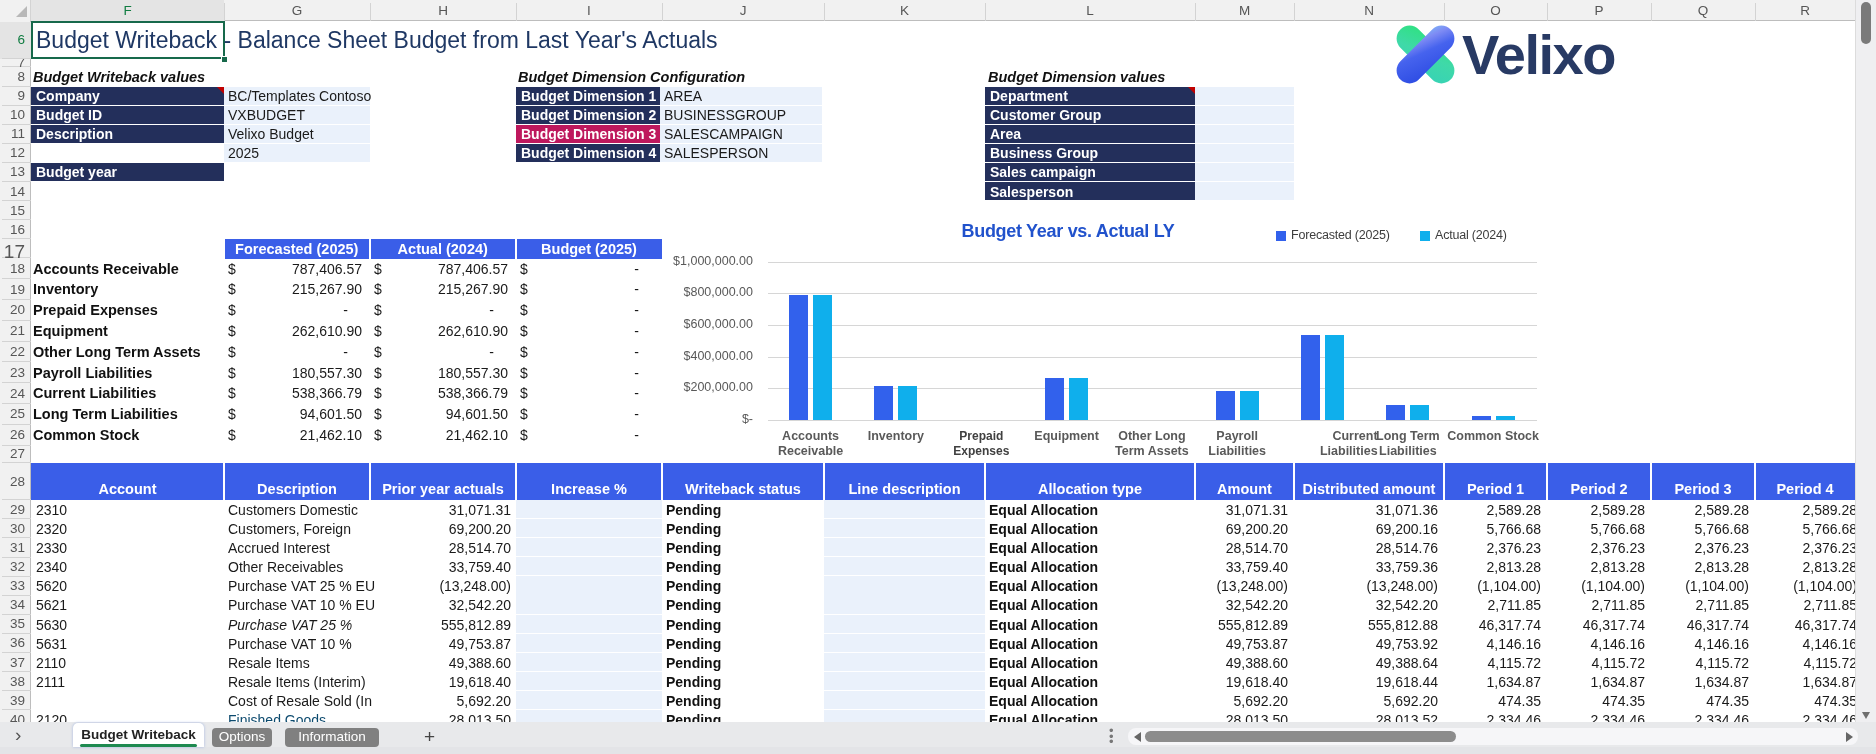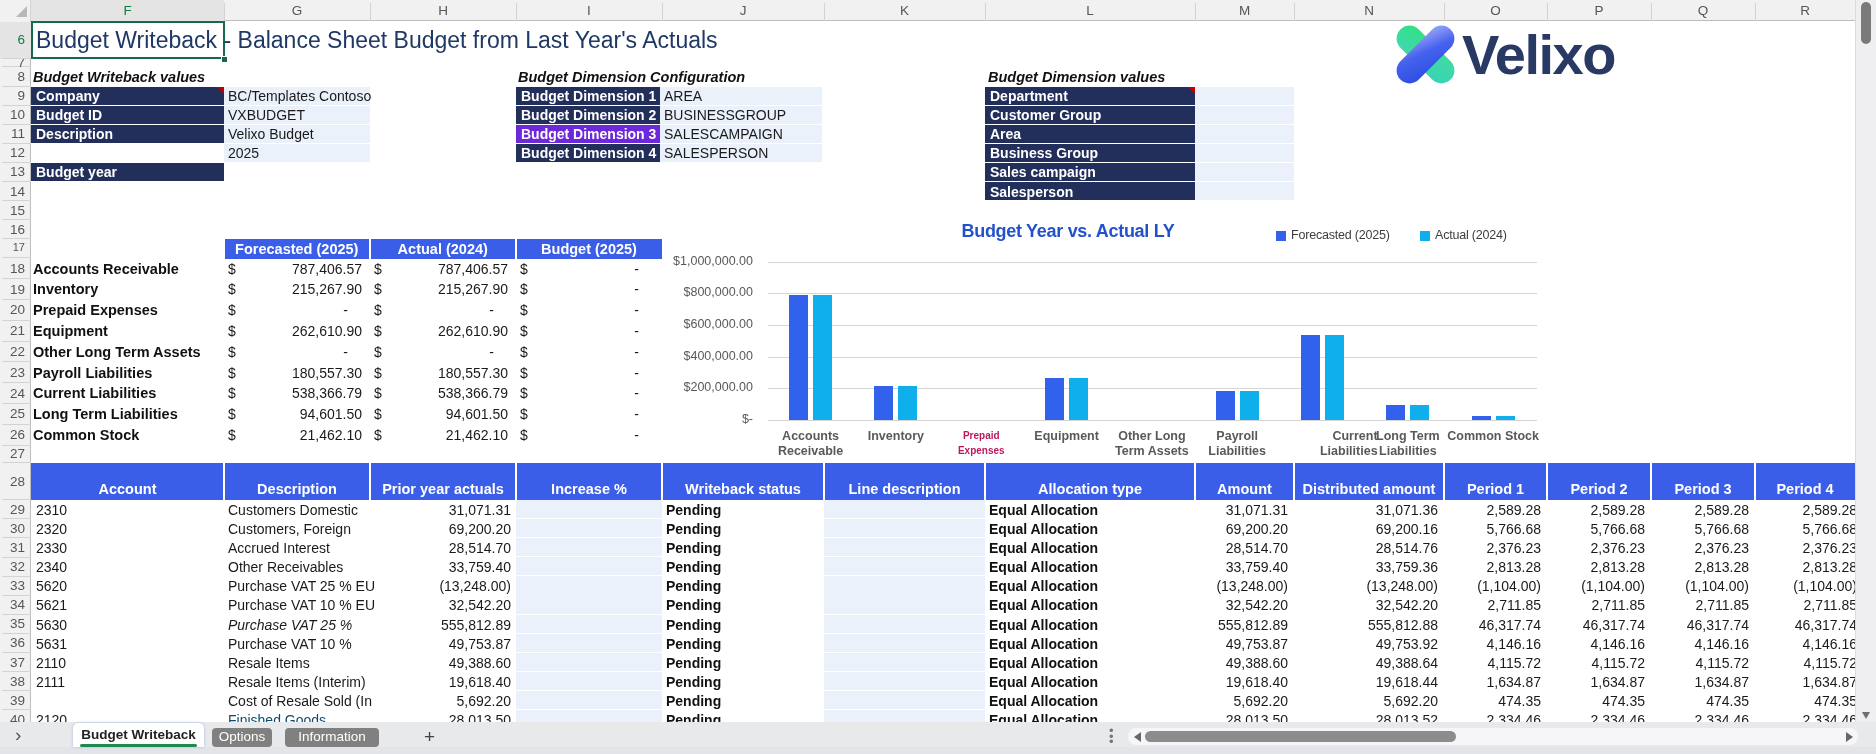--- a/index.html
+++ b/index.html
@@ -76,21 +76,21 @@
   </div>
 <div class="a" style="left:2px;top:219.2px;width:29px;height:1px;background:#D3D3D3;"></div>
 <div class="a" style="left:0;top:201.1px;width:29px;height:19.1px;overflow:hidden;color:#565656;font-size:13.5px;text-align:right;">
     <div style="position:absolute;right:4px;top:1.6px;">15</div>
   </div>
 <div class="a" style="left:2px;top:238.3px;width:29px;height:1px;background:#D3D3D3;"></div>
 <div class="a" style="left:0;top:220.2px;width:29px;height:19.1px;overflow:hidden;color:#565656;font-size:13.5px;text-align:right;">
     <div style="position:absolute;right:4px;top:1.6px;">16</div>
   </div>
 <div class="a" style="left:2px;top:257.4px;width:29px;height:1px;background:#D3D3D3;"></div>
-<div class="a" style="left:0;top:239.3px;width:29px;height:19.1px;overflow:hidden;color:#565656;font-size:11px;text-align:right;padding-left:12px;">
+<div class="a" style="left:0;top:239.3px;width:29px;height:19.1px;overflow:hidden;color:#565656;font-size:19px;text-align:right;padding-left:12px;">
     <div style="position:absolute;right:4px;top:1.6px;">17</div>
   </div>
 <div class="a" style="left:2px;top:278.2px;width:29px;height:1px;background:#D3D3D3;"></div>
 <div class="a" style="left:0;top:258.4px;width:29px;height:20.8px;overflow:hidden;color:#565656;font-size:13.5px;text-align:right;">
     <div style="position:absolute;right:4px;top:2.4px;">18</div>
   </div>
 <div class="a" style="left:2px;top:299.0px;width:29px;height:1px;background:#D3D3D3;"></div>
 <div class="a" style="left:0;top:279.2px;width:29px;height:20.8px;overflow:hidden;color:#565656;font-size:13.5px;text-align:right;">
     <div style="position:absolute;right:4px;top:2.4px;">19</div>
   </div>
@@ -206,21 +206,21 @@
 <div class="a" style="left:516px;top:86.5px;width:144px;height:19.1px;background:#232F5B;border-bottom:1px solid #fff;color:#fff;font-size:14px;font-weight:bold;">
     <span style="position:absolute;left:5px;top:1.5px;white-space:nowrap;">Budget Dimension 1</span>
   </div>
 <div class="a" style="left:660px;top:86.5px;width:162px;height:19.1px;background:#EAF1FB;border-bottom:1px solid #fff;"></div>
 <div class="a nw" style="left:664px;top:88.0px;font-size:14px;color:#1a1a1a;">AREA</div>
 <div class="a" style="left:516px;top:105.6px;width:144px;height:19.1px;background:#232F5B;border-bottom:1px solid #fff;color:#fff;font-size:14px;font-weight:bold;">
     <span style="position:absolute;left:5px;top:1.5px;white-space:nowrap;">Budget Dimension 2</span>
   </div>
 <div class="a" style="left:660px;top:105.6px;width:162px;height:19.1px;background:#EAF1FB;border-bottom:1px solid #fff;"></div>
 <div class="a nw" style="left:664px;top:107.1px;font-size:14px;color:#1a1a1a;">BUSINESSGROUP</div>
-<div class="a" style="left:516px;top:124.7px;width:144px;height:19.1px;background:#6d28d9;border-bottom:1px solid #fff;color:#fff;font-size:14px;font-weight:bold;">
+<div class="a" style="left:516px;top:124.7px;width:144px;height:19.1px;background:#be185d;border-bottom:1px solid #fff;color:#fff;font-size:14px;font-weight:bold;">
     <span style="position:absolute;left:5px;top:1.5px;white-space:nowrap;">Budget Dimension 3</span>
   </div>
 <div class="a" style="left:660px;top:124.7px;width:162px;height:19.1px;background:#EAF1FB;border-bottom:1px solid #fff;"></div>
 <div class="a nw" style="left:664px;top:126.2px;font-size:14px;color:#1a1a1a;">SALESCAMPAIGN</div>
 <div class="a" style="left:516px;top:143.8px;width:144px;height:19.1px;background:#232F5B;border-bottom:1px solid #fff;color:#fff;font-size:14px;font-weight:bold;">
     <span style="position:absolute;left:5px;top:1.5px;white-space:nowrap;">Budget Dimension 4</span>
   </div>
 <div class="a" style="left:660px;top:143.8px;width:162px;height:19.1px;background:#EAF1FB;border-bottom:1px solid #fff;"></div>
 <div class="a nw" style="left:664px;top:145.3px;font-size:14px;color:#1a1a1a;">SALESPERSON</div>
 <div class="a" style="left:985px;top:86.5px;width:210px;height:19.1px;background:#232F5B;border-bottom:1px solid #fff;color:#fff;font-size:14px;font-weight:bold;">
@@ -337,21 +337,21 @@
 <div class="a" style="left:768px;top:388.1px;width:769px;height:1px;background:#D6D6D6;"></div>
 <div class="a nw" style="left:653px;top:380.1px;width:100px;text-align:right;font-size:12.5px;color:#595959;">$200,000.00</div>
 <div class="a" style="left:768px;top:419.6px;width:769px;height:1px;background:#D6D6D6;"></div>
 <div class="a nw" style="left:653px;top:411.6px;width:100px;text-align:right;font-size:12.5px;color:#595959;">$-</div>
 <div class="a" style="left:789.1px;top:295.3px;width:19px;height:124.3px;background:#3261EC;"></div>
 <div class="a" style="left:813.1px;top:295.3px;width:19px;height:124.3px;background:#0FAFEC;"></div>
 <div class="a" style="left:755.6px;top:429px;width:110px;text-align:center;font-size:12.5px;font-weight:bold;color:#595959;line-height:14.5px;">Accounts<br>Receivable</div>
 <div class="a" style="left:874.4px;top:385.6px;width:19px;height:34.0px;background:#3261EC;"></div>
 <div class="a" style="left:898.4px;top:385.6px;width:19px;height:34.0px;background:#0FAFEC;"></div>
 <div class="a" style="left:840.9px;top:429px;width:110px;text-align:center;font-size:12.5px;font-weight:bold;color:#595959;line-height:14.5px;">Inventory</div>
-<div class="a" style="left:926.3px;top:429px;width:110px;text-align:center;font-size:10px;font-weight:bold;color:#be185d;line-height:14.5px;">Prepaid<br>Expenses</div>
+<div class="a" style="left:926.3px;top:429px;width:110px;text-align:center;font-size:12px;font-weight:bold;color:#404040;line-height:14.5px;">Prepaid<br>Expenses</div>
 <div class="a" style="left:1045.1px;top:378.1px;width:19px;height:41.5px;background:#3261EC;"></div>
 <div class="a" style="left:1069.1px;top:378.1px;width:19px;height:41.5px;background:#0FAFEC;"></div>
 <div class="a" style="left:1011.6px;top:429px;width:110px;text-align:center;font-size:12.5px;font-weight:bold;color:#595959;line-height:14.5px;">Equipment</div>
 <div class="a" style="left:1096.9px;top:429px;width:110px;text-align:center;font-size:12.5px;font-weight:bold;color:#595959;line-height:14.5px;">Other Long<br>Term Assets</div>
 <div class="a" style="left:1215.8px;top:391.1px;width:19px;height:28.5px;background:#3261EC;"></div>
 <div class="a" style="left:1239.8px;top:391.1px;width:19px;height:28.5px;background:#0FAFEC;"></div>
 <div class="a" style="left:1182.2px;top:429px;width:110px;text-align:center;font-size:12.5px;font-weight:bold;color:#595959;line-height:14.5px;">Payroll<br>Liabilities</div>
 <div class="a" style="left:1301.1px;top:334.6px;width:19px;height:85.0px;background:#3261EC;"></div>
 <div class="a" style="left:1325.1px;top:334.6px;width:19px;height:85.0px;background:#0FAFEC;"></div>
 <div class="a" style="left:1267.6px;top:429px;width:110px;text-align:right;font-size:12.5px;font-weight:bold;color:#595959;line-height:14.5px;">Current<br>Liabilities</div>

